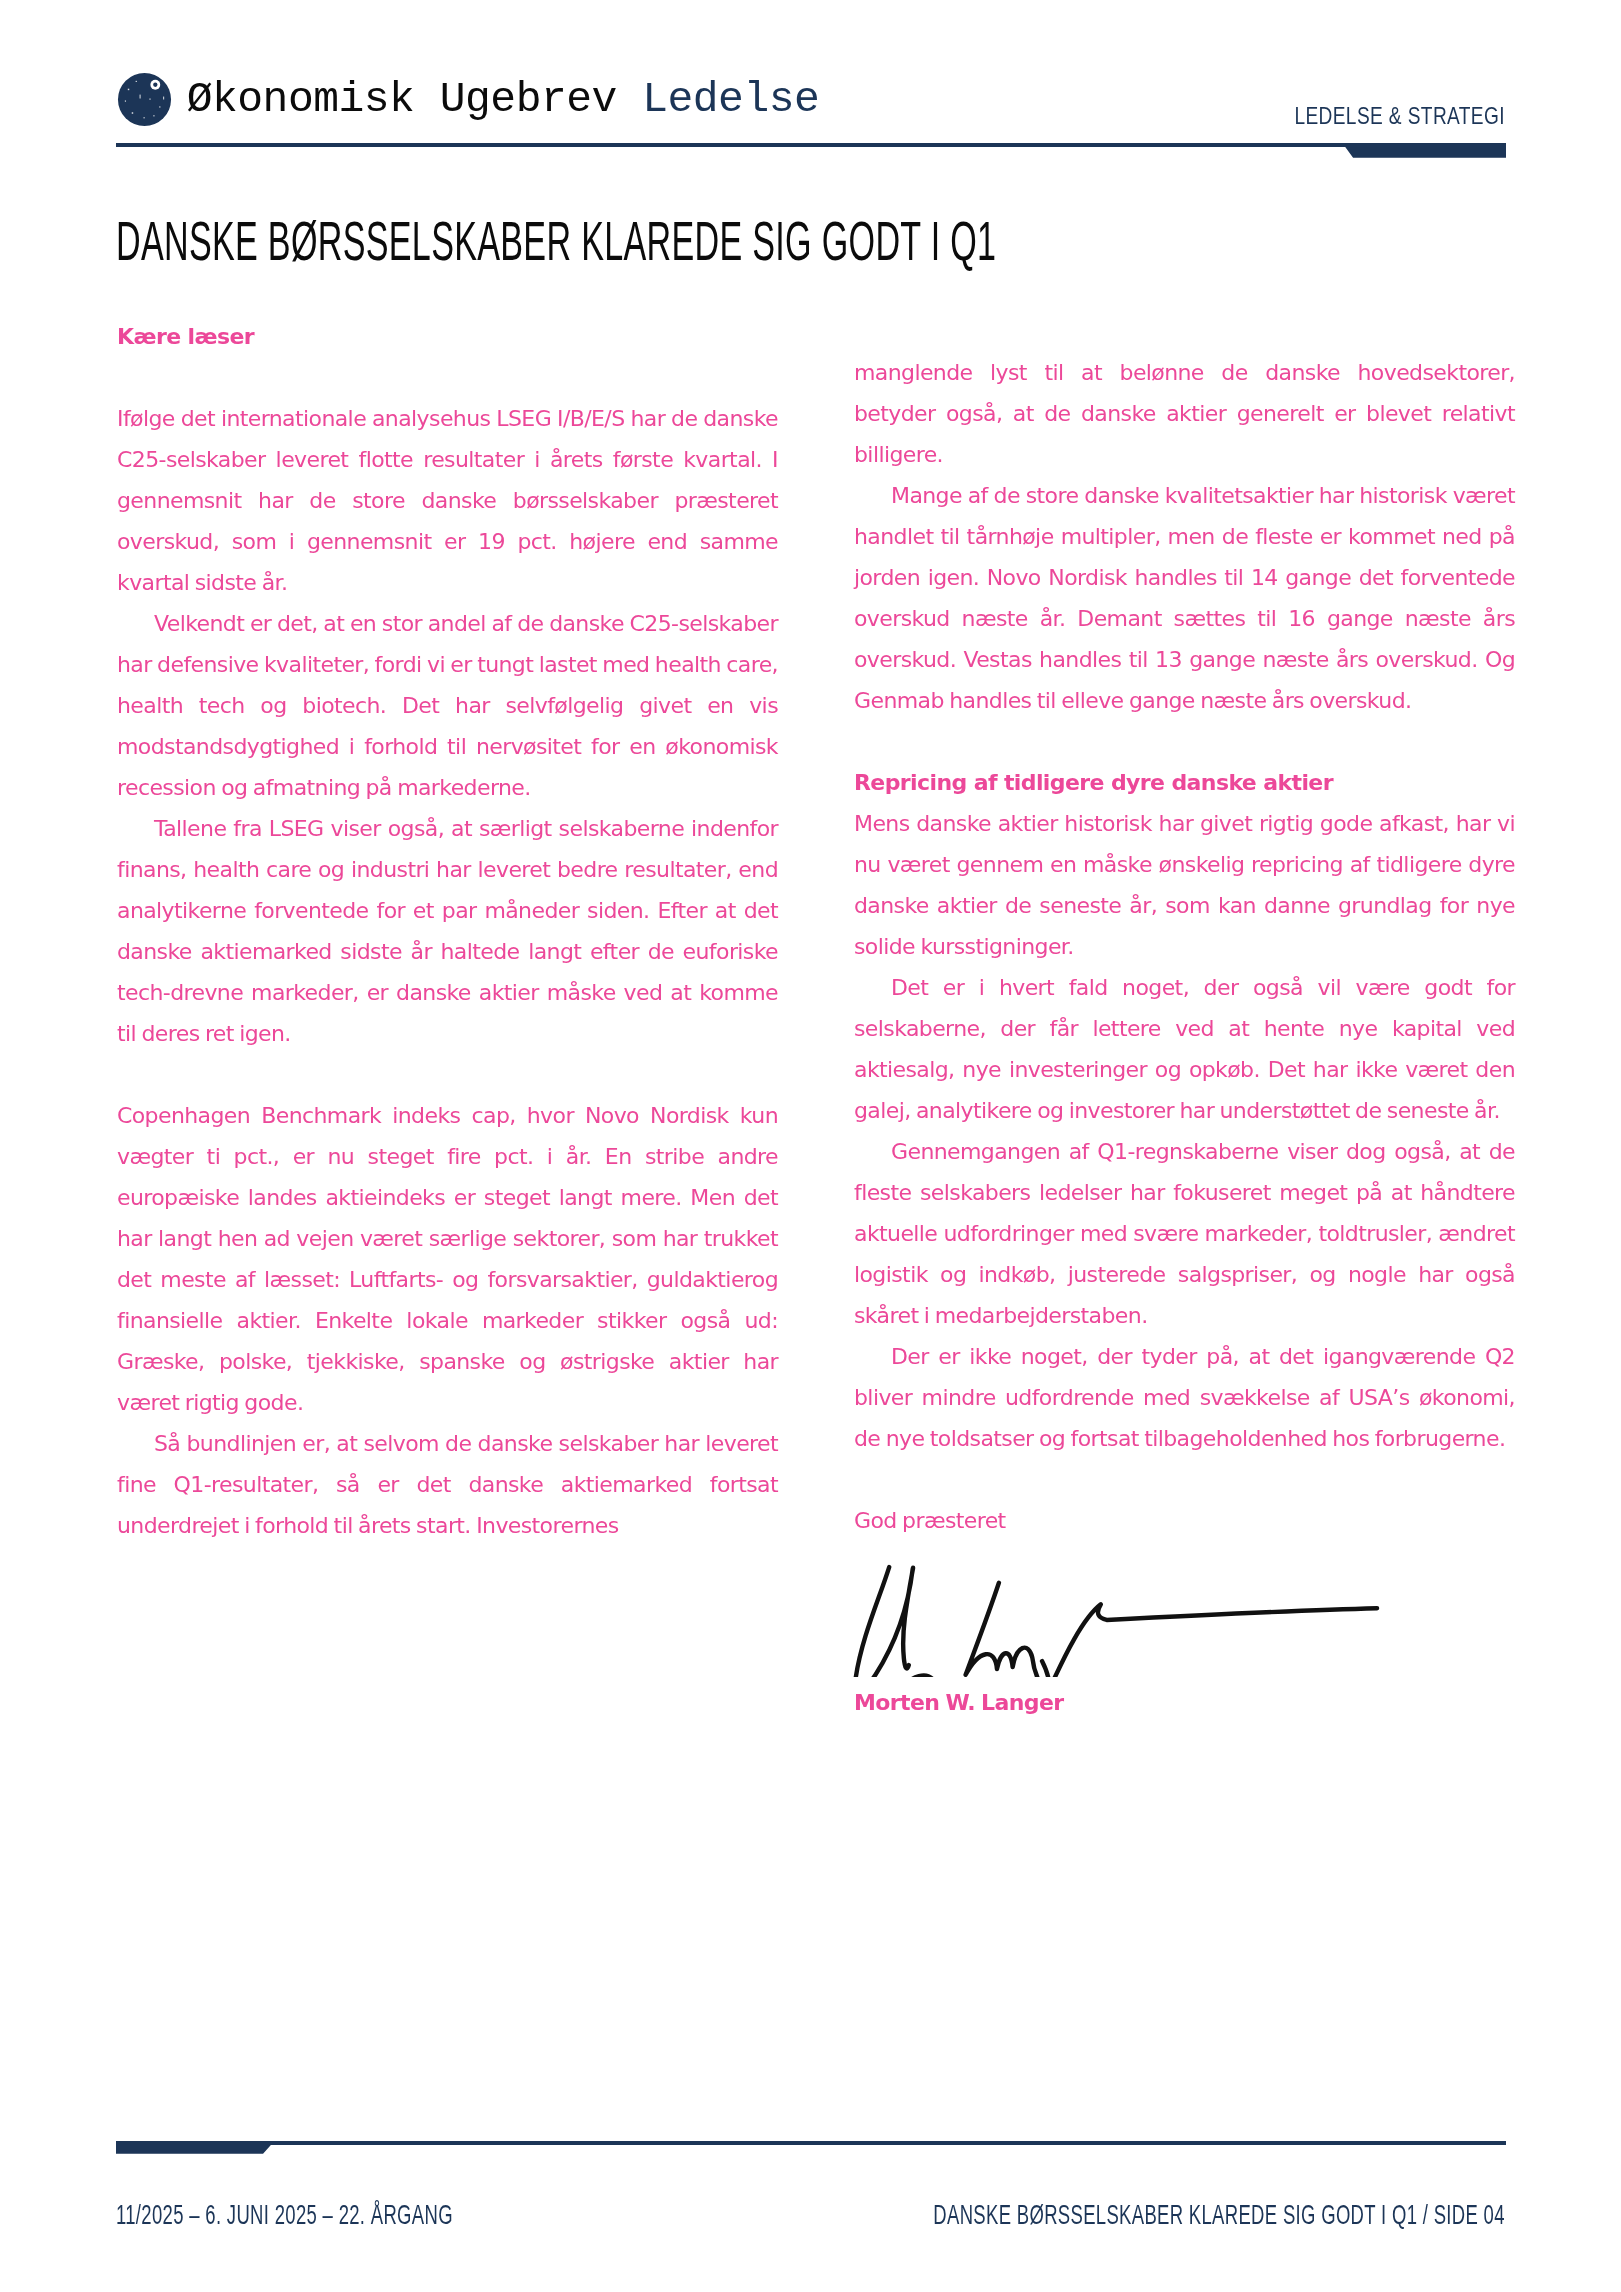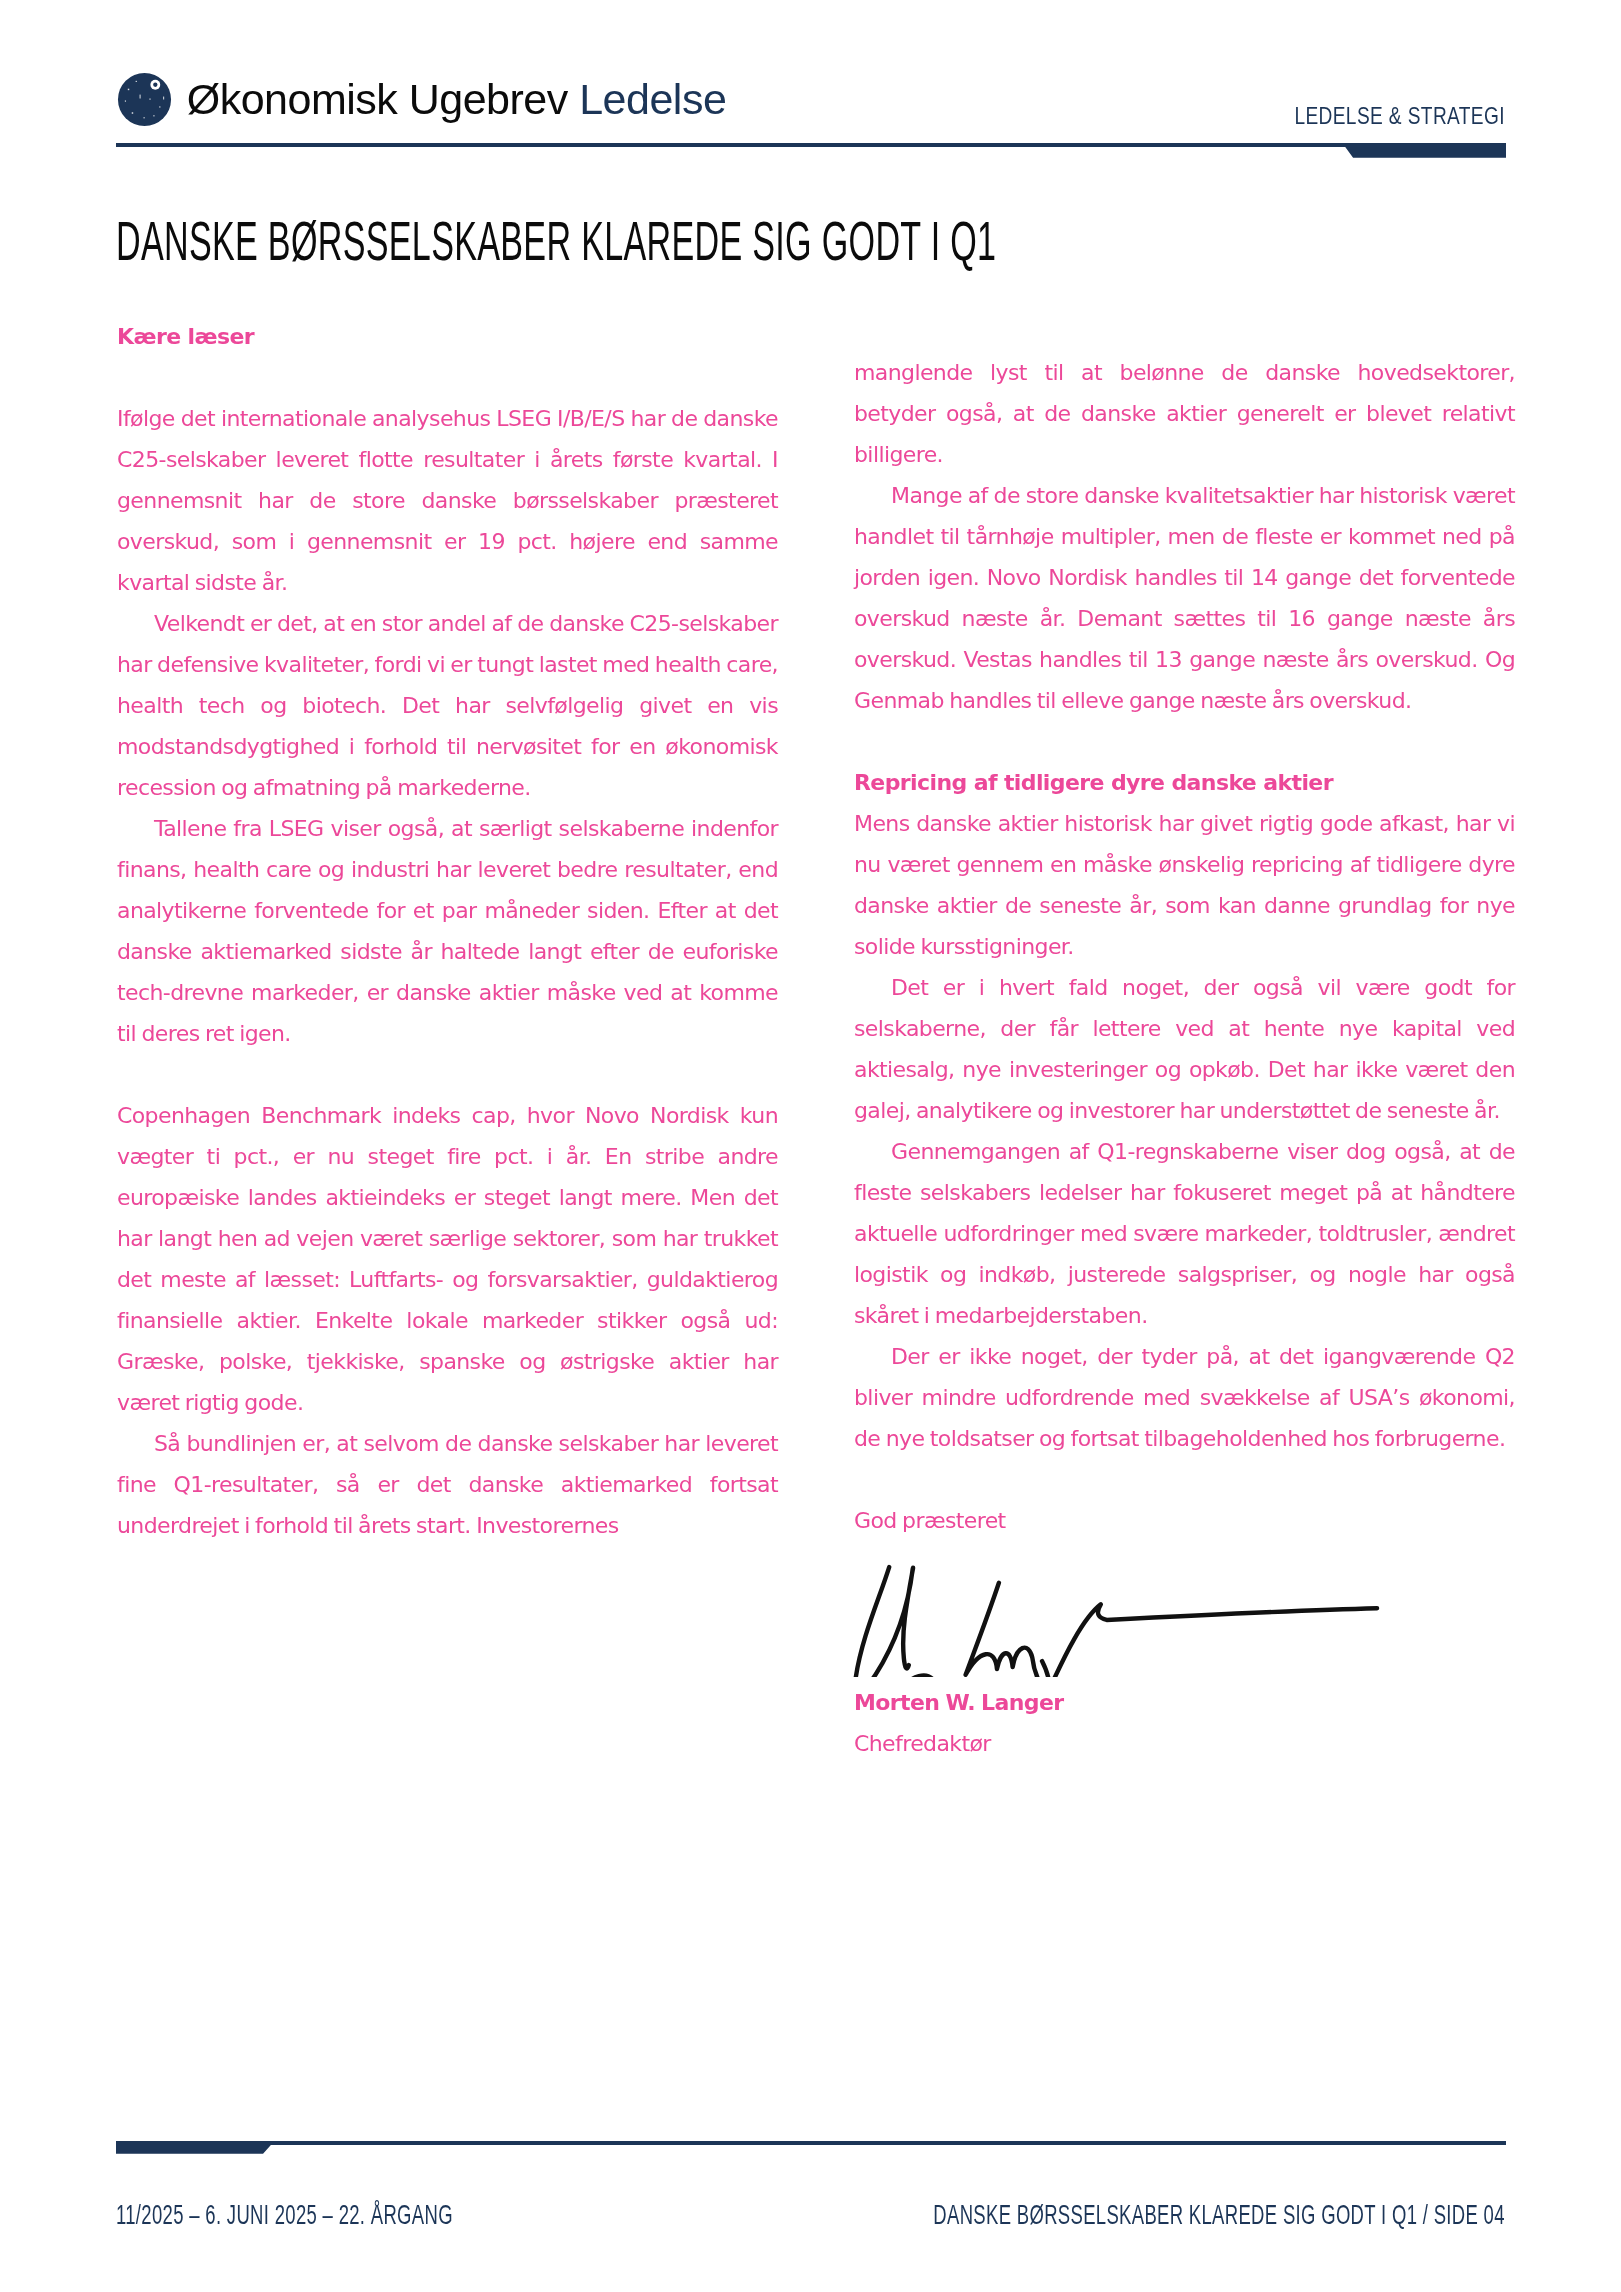--- a/index.html
+++ b/index.html
@@ -2,21 +2,21 @@
 <html><head>
 <meta charset="utf-8">
 <style>
   html, body { margin: 0; padding: 0; background: #ffffff; }
   body { width: 1621px; height: 2293px; position: relative; overflow: hidden;
          font-family: "Liberation Sans", sans-serif; color: #111111; }
 
   
   .masthead { position: absolute; left: 116px; top: 65px; height: 69px; display: flex; align-items: center; }
   .logo-globe { width: 57px; height: 57px; margin-right: 13.7px; }
-  .brand { font-family: Liberation Sans, sans-serif; font-size: 43px; letter-spacing: -0.5px; line-height: 1; white-space: nowrap; }
+  .brand { font-family: Liberation Mono, monospace; font-size: 43px; letter-spacing: -0.5px; line-height: 1; white-space: nowrap; }
   .brand .b1 { color: #0b0b0b; }
   .brand .b2 { color: #1c3557; }
   .section-label { position: absolute; right: 116px; top: 102px; font-family: "Liberation Sans Narrow", "Liberation Sans", sans-serif;
                    font-size: 24.5px; color: #1c3557; transform: scaleX(0.78); transform-origin: right center; letter-spacing: 0.5px; white-space: nowrap; }
   .header-rule { position: absolute; left: 116px; top: 143px; width: 1390px; height: 15.7px; }
 
   
   .title { position: absolute; left: 116px; top: 209px; font-size: 55px; font-weight: normal; color: #0b0b0b; margin: 0;
            transform: scaleX(0.62); transform-origin: left center; white-space: nowrap; letter-spacing: 0.5px; }
 
@@ -101,21 +101,20 @@
   <svg class="signature" viewBox="0 0 640 120">
     <g fill="none" stroke="#111" stroke-width="4.5" stroke-linecap="round" stroke-linejoin="round">
       <path d="M40,8 C30,40 12,80 6,120 C4,136 14,136 26,118 C40,96 58,60 64,10 C66,2 60,30 56,60 C52,92 56,122 60,108"></path>
       <path d="M58,130 C62,118 78,116 84,122"></path>
       <path d="M152,24 C140,60 126,96 118,118 C132,92 148,90 150,112 C154,92 164,90 166,110 C170,88 182,84 186,100 C188,116 194,130 202,136 C206,126 200,112 196,104"></path>
       <path d="M202,136 C220,96 238,60 256,46 C250,56 254,60 262,62 C340,58 460,52 538,50"></path>
     </g>
   </svg>
 
   <p class="author-name noindent">Morten W. Langer</p>
-  <p class="noindent">Chefredaktør</p>
 </div>
 
 <svg class="footer-rule" viewBox="0 0 1418 14" preserveAspectRatio="none">
   <polygon points="0,0 1418,0 1418,4 158,4 150,13 0,13" fill="#1c3557"></polygon>
 </svg>
 <div class="footer-left">11/2025 – 6. JUNI 2025 – 22. ÅRGANG</div>
 <div class="footer-right">DANSKE BØRSSELSKABER KLAREDE SIG GODT I Q1 / SIDE 04</div>
 
 
 </body></html>

